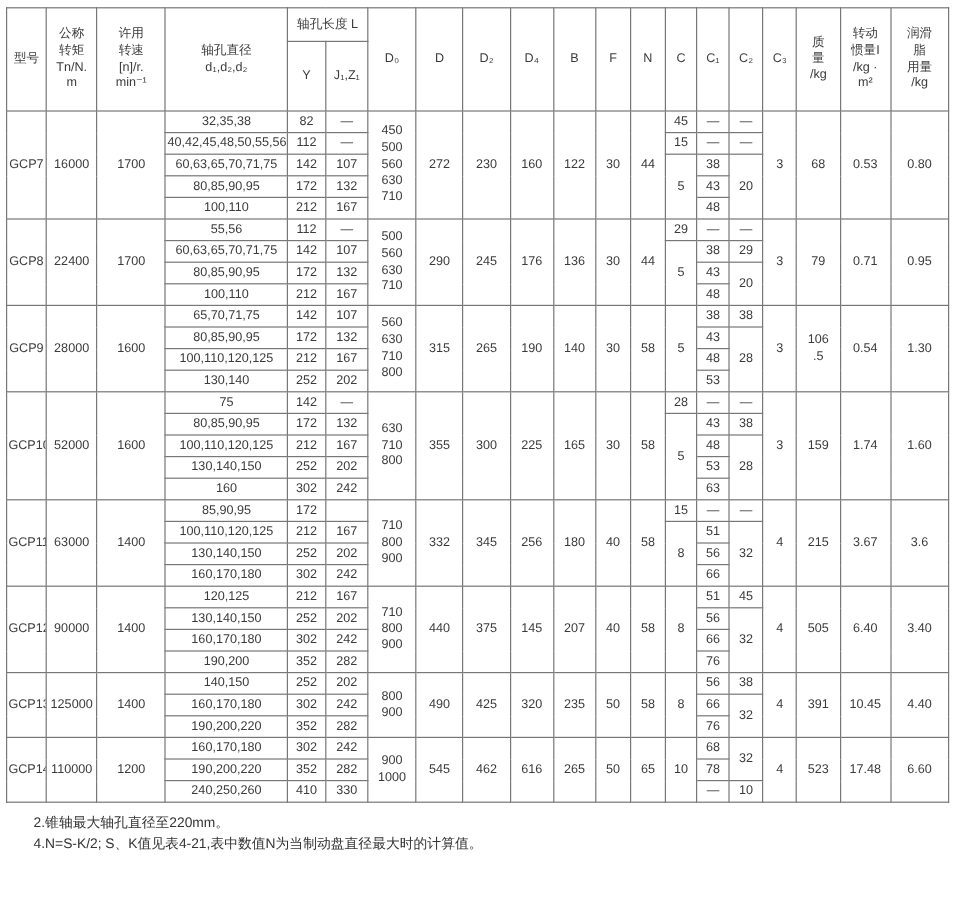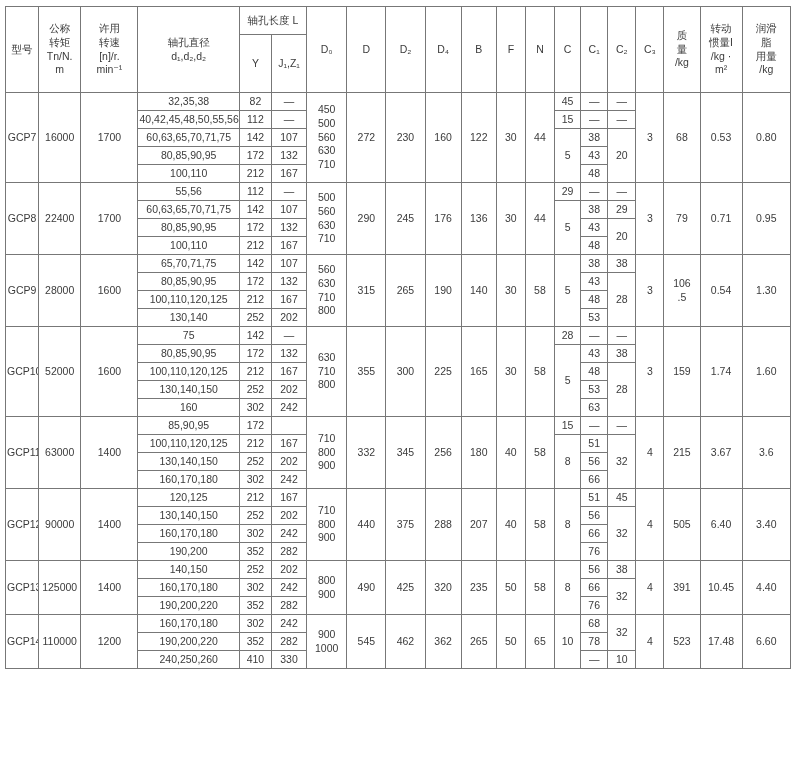--- a/index.html
+++ b/index.html
@@ -341,21 +341,21 @@
         <td rowspan="4">90000</td>
         <td rowspan="4">1400</td>
         <td>120,125</td>
         <td>212</td>
         <td>167</td>
         <td rowspan="4">710
 800
 900</td>
         <td rowspan="4">440</td>
         <td rowspan="4">375</td>
-        <td rowspan="4">288</td>
+        <td rowspan="4">145</td>
         <td rowspan="4">207</td>
         <td rowspan="4">40</td>
         <td rowspan="4">58</td>
         <td rowspan="4">8</td>
         <td>51</td>
         <td>45</td>
         <td rowspan="4">4</td>
         <td rowspan="4">505</td>
         <td rowspan="4">6.40</td>
         <td rowspan="4">3.40</td>
@@ -419,21 +419,21 @@
         <td rowspan="3">GCP14</td>
         <td rowspan="3">110000</td>
         <td rowspan="3">1200</td>
         <td>160,170,180</td>
         <td>302</td>
         <td>242</td>
         <td rowspan="3">900
 1000</td>
         <td rowspan="3">545</td>
         <td rowspan="3">462</td>
-        <td rowspan="3">362</td>
+        <td rowspan="3">616</td>
         <td rowspan="3">265</td>
         <td rowspan="3">50</td>
         <td rowspan="3">65</td>
         <td rowspan="3">10</td>
         <td>68</td>
         <td rowspan="2">32</td>
         <td rowspan="3">4</td>
         <td rowspan="3">523</td>
         <td rowspan="3">17.48</td>
         <td rowspan="3">6.60</td>
@@ -448,13 +448,15 @@
         <td>240,250,260</td>
         <td>410</td>
         <td>330</td>
         <td>—</td>
         <td>10</td>
       </tr>
     </tbody>
   </table>
 
 <div id="notes">
+    <div class="note indent">2.锥轴最大轴孔直径至220mm。</div>
+    <div class="note indent">4.N=S-K/2; S、K值见表4-21,表中数值N为当制动盘直径最大时的计算值。</div>
   </div>
 
 </body></html>

